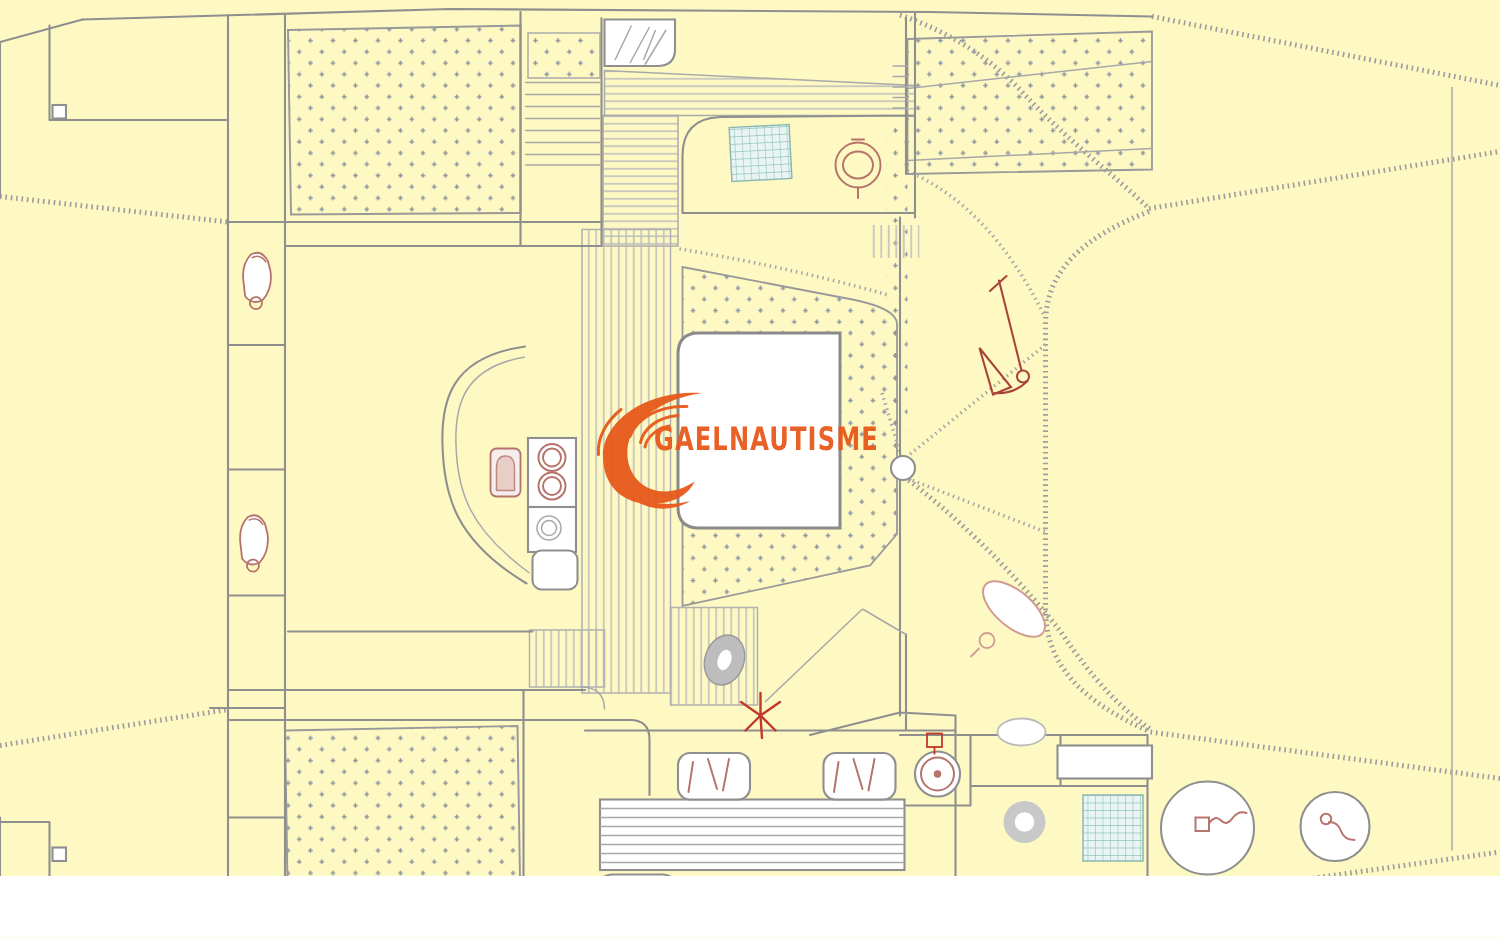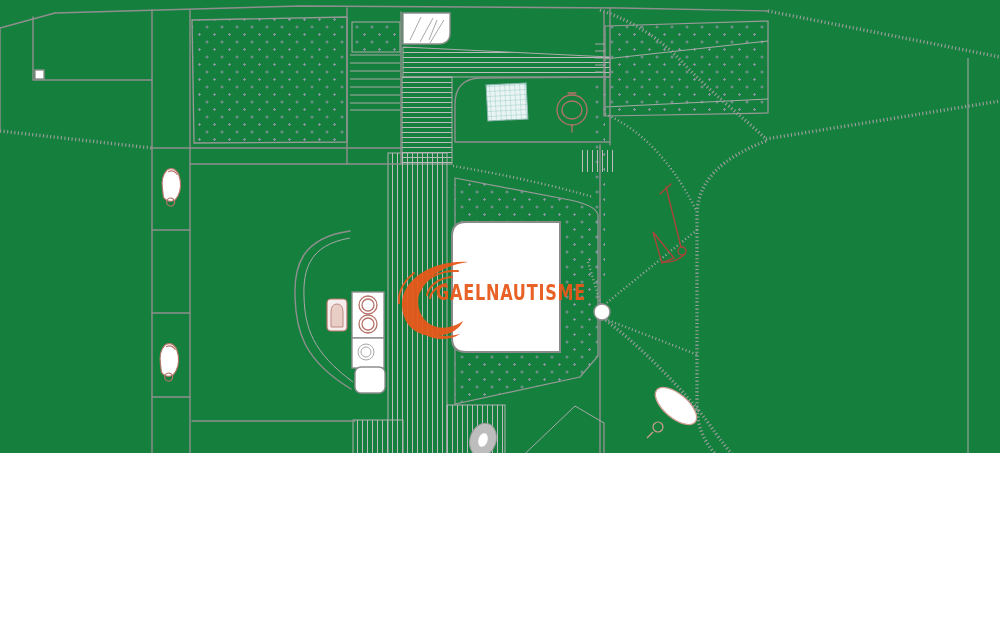--- a/index.html
+++ b/index.html
@@ -1,16 +1,16 @@
 <!DOCTYPE html>
 <html><head>
 <meta charset="utf-8">
 <style>
   html,body{margin:0;padding:0;background:#ffffff;}
-  #stage{position:relative;width:1000px;height:453px;background:#15803d;overflow:hidden;
+  #stage{position:relative;width:1000px;height:584px;background:#fef9c3;overflow:hidden;
          font-family:"DejaVu Sans","Liberation Sans",sans-serif;}
   svg{display:block}
   .ln{fill:none;stroke:#8f8f8f;stroke-width:1.4;stroke-linecap:round;stroke-linejoin:round}
   .ln2{fill:none;stroke:#a8a8a8;stroke-width:1}
   .lnW{fill:#ffffff;stroke:#8f8f8f;stroke-width:1.4}
   .hatch{fill:none;stroke:#9e9e9e;stroke-width:3.4;stroke-dasharray:1.1 2.5}
   .hatch2{fill:none;stroke:#a6a6a6;stroke-width:2.4;stroke-dasharray:1 2.6}
   .red{fill:none;stroke:#b5736a;stroke-width:1.3;stroke-linecap:round}
   .darkred{fill:none;stroke:#a8453a;stroke-width:1.4;stroke-linecap:round}
   .wm-text{font-weight:bold;letter-spacing:1px}

